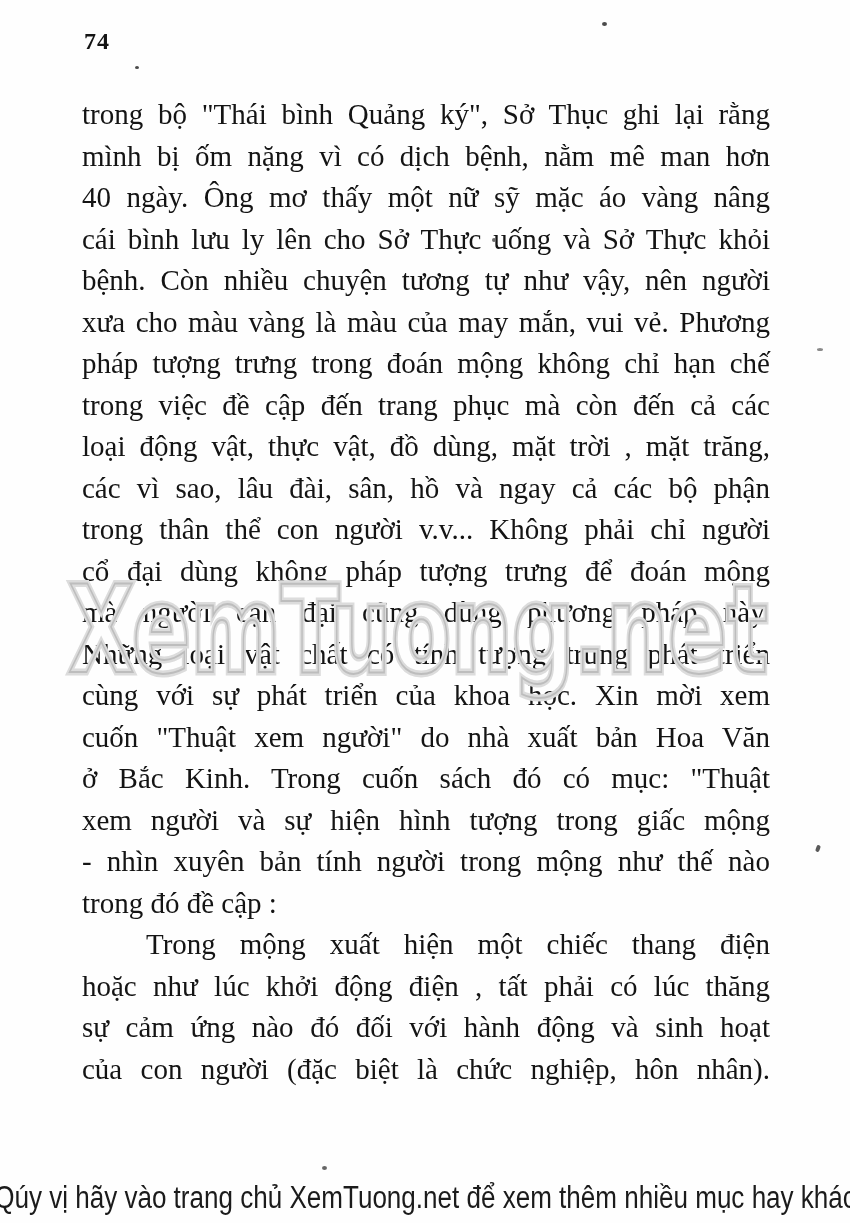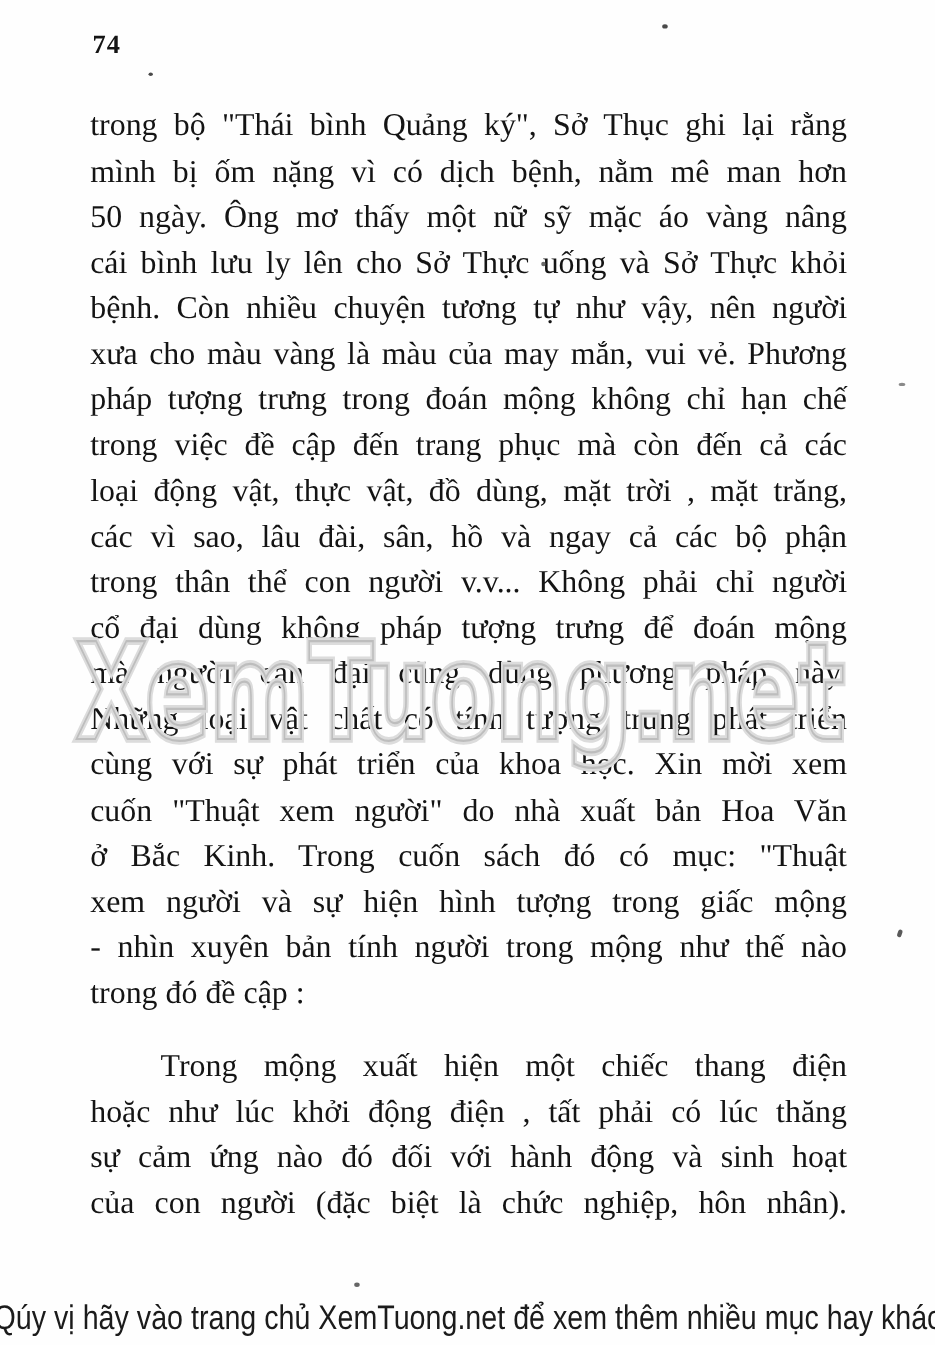--- a/index.html
+++ b/index.html
@@ -50,21 +50,20 @@
   }
   .line.no-justify {
     text-align: right;
     text-align-last: left;
   }
   .line.indent {
     padding-left: 64px;
     box-sizing: border-box;
   }
   .para2 {
-    margin-top: 25px;
   }
   .watermark {
     position: absolute;
     left: 64px;
     top: 552px;
     pointer-events: none;
   }
   .wm-outer {
     font-family: "DejaVu Sans", sans-serif;
     font-weight: bold;
@@ -108,21 +107,21 @@
 <body>
 
 <div class="page">
 
   <div class="page-number">74</div>
 
   <div class="body-text">
     <div>
       <div class="line">trong bộ "Thái bình Quảng ký", Sở Thục ghi lại rằng</div>
       <div class="line">mình bị ốm nặng vì có dịch bệnh, nằm mê man hơn</div>
-      <div class="line">50 ngày. Ông mơ thấy một nữ sỹ mặc áo vàng nâng</div>
+      <div class="line">40 ngày. Ông mơ thấy một nữ sỹ mặc áo vàng nâng</div>
       <div class="line">cái bình lưu ly lên cho Sở Thực uống và Sở Thực khỏi</div>
       <div class="line">bệnh. Còn nhiều chuyện tương tự như vậy, nên người</div>
       <div class="line">xưa cho màu vàng là màu của may mắn, vui vẻ. Phương</div>
       <div class="line">pháp tượng trưng trong đoán mộng không chỉ hạn chế</div>
       <div class="line">trong việc đề cập đến trang phục mà còn đến cả các</div>
       <div class="line">loại động vật, thực vật, đồ dùng, mặt trời , mặt trăng,</div>
       <div class="line">các vì sao, lâu đài, sân, hồ và ngay cả các bộ phận</div>
       <div class="line">trong thân thể con người v.v... Không phải chỉ người</div>
       <div class="line">cổ đại dùng không pháp tượng trưng để đoán mộng</div>
       <div class="line">mà người cận đại cũng dùng phương pháp này.</div>

